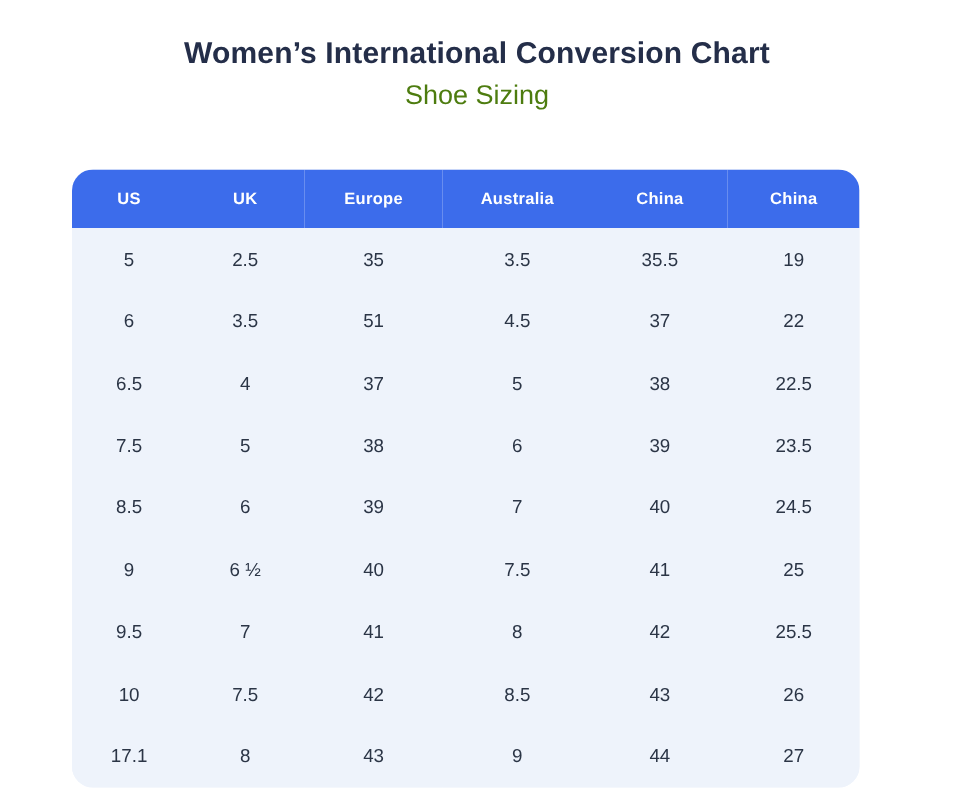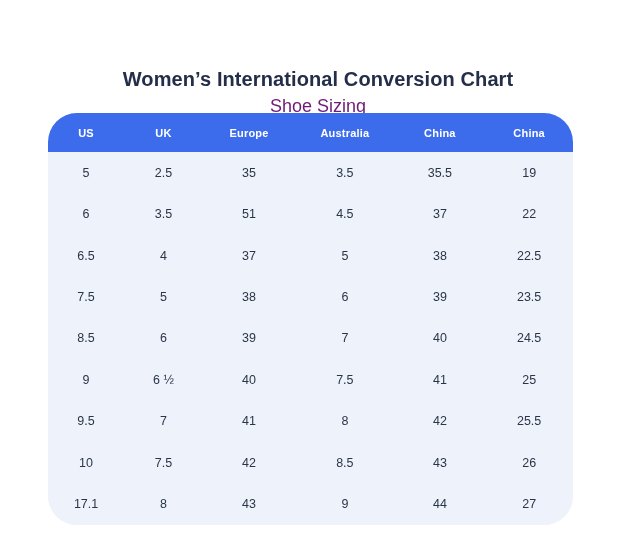--- a/index.html
+++ b/index.html
@@ -22,36 +22,35 @@
     left: 0;
     width: 100%;
     text-align: center;
   }
   .title {
     font-size: 20px;
     font-weight: 700;
     color: #242e49;
     letter-spacing: 0.1px;
     line-height: 1.25;
-    margin-top: 43px;
   }
   .subtitle {
     font-size: 18px;
     font-weight: 400;
-    color: #701a75;
+    color: #4d7c0f;
     line-height: 1.3;
     margin-top: 3px;
   }
   .table-wrap {
     position: absolute;
     left: 48px;
     top: 113px;
     width: 525px;
     height: 412px;
-    border-radius: 29px;
+    border-radius: 14px;
     overflow: hidden;
     background: #eef3fb;
   }
   table {
     width: 100%;
     height: 100%;
     border-collapse: collapse;
     table-layout: fixed;
   }
   thead tr {

